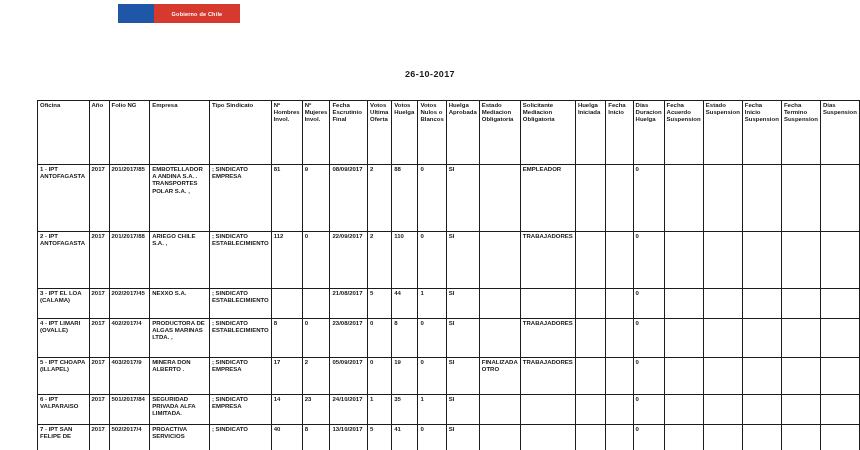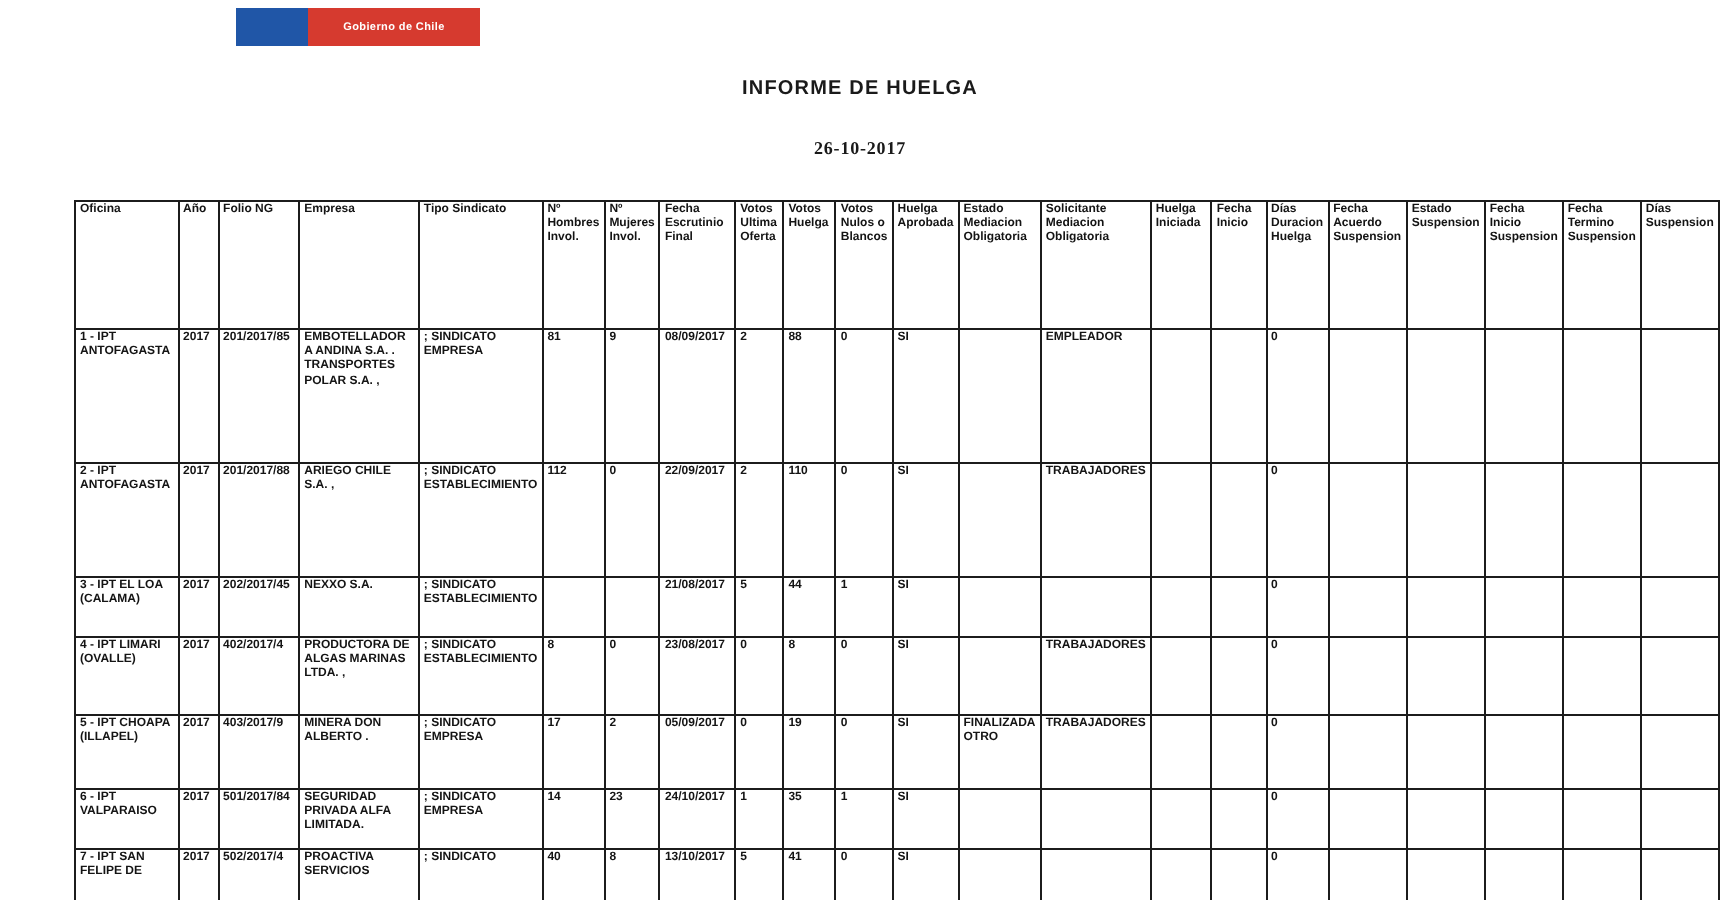--- a/index.html
+++ b/index.html
@@ -11,21 +11,21 @@
   .logo { position:absolute; left:118px; top:4px; height:19px; display:flex; }
   .logo-blue { width:36px; height:19px; }
   .logo-red { width:86px; height:19px; display:flex; align-items:center; justify-content:center; }
   .logo-red span { color:#fff; font-size:5.5px; font-weight:700; letter-spacing:0.2px; white-space:nowrap; }
   .title {
     position:absolute; top:39px; left:0; width:100%; text-align:center;
     font-size:10px; font-weight:700; letter-spacing:0.6px; color:#1a1a1a;
   }
   .date {
     position:absolute; top:69px; left:0; width:100%; text-align:center;
-    font-size:9px; font-weight:700; letter-spacing:0.4px; color:#1a1a1a;font-family:Liberation Serif, serif;
+    font-size:9px; font-weight:700; letter-spacing:0.4px; color:#1a1a1a;
   }
   table.report {
     position:absolute; left:37px; top:100px;
     border-collapse:collapse; table-layout:fixed;
   }
   table.report th, table.report td {
     border:1px solid #1c1c1c;
     font-size:6px; line-height:1.2; font-weight:700;
     vertical-align:top; text-align:left;
     padding:1px 2px;
@@ -38,21 +38,20 @@
 
 <div class="page">
 
   <div class="logo">
     <div class="logo-blue" style="background: rgb(32, 86, 167);"></div>
     <div class="logo-red" style="background: rgb(214, 58, 47);">
       <span>Gobierno de Chile</span>
     </div>
   </div>
 
-  <div class="title">INFORME DE HUELGA</div>
   <div class="date">26-10-2017</div>
 
   <table class="report">
       <colgroup>
         <col style="width: 55px;">
         <col style="width: 24px;">
         <col style="width: 46px;">
         <col style="width: 55px;">
         <col style="width: 40px;">
         <col style="width: 28px;">

